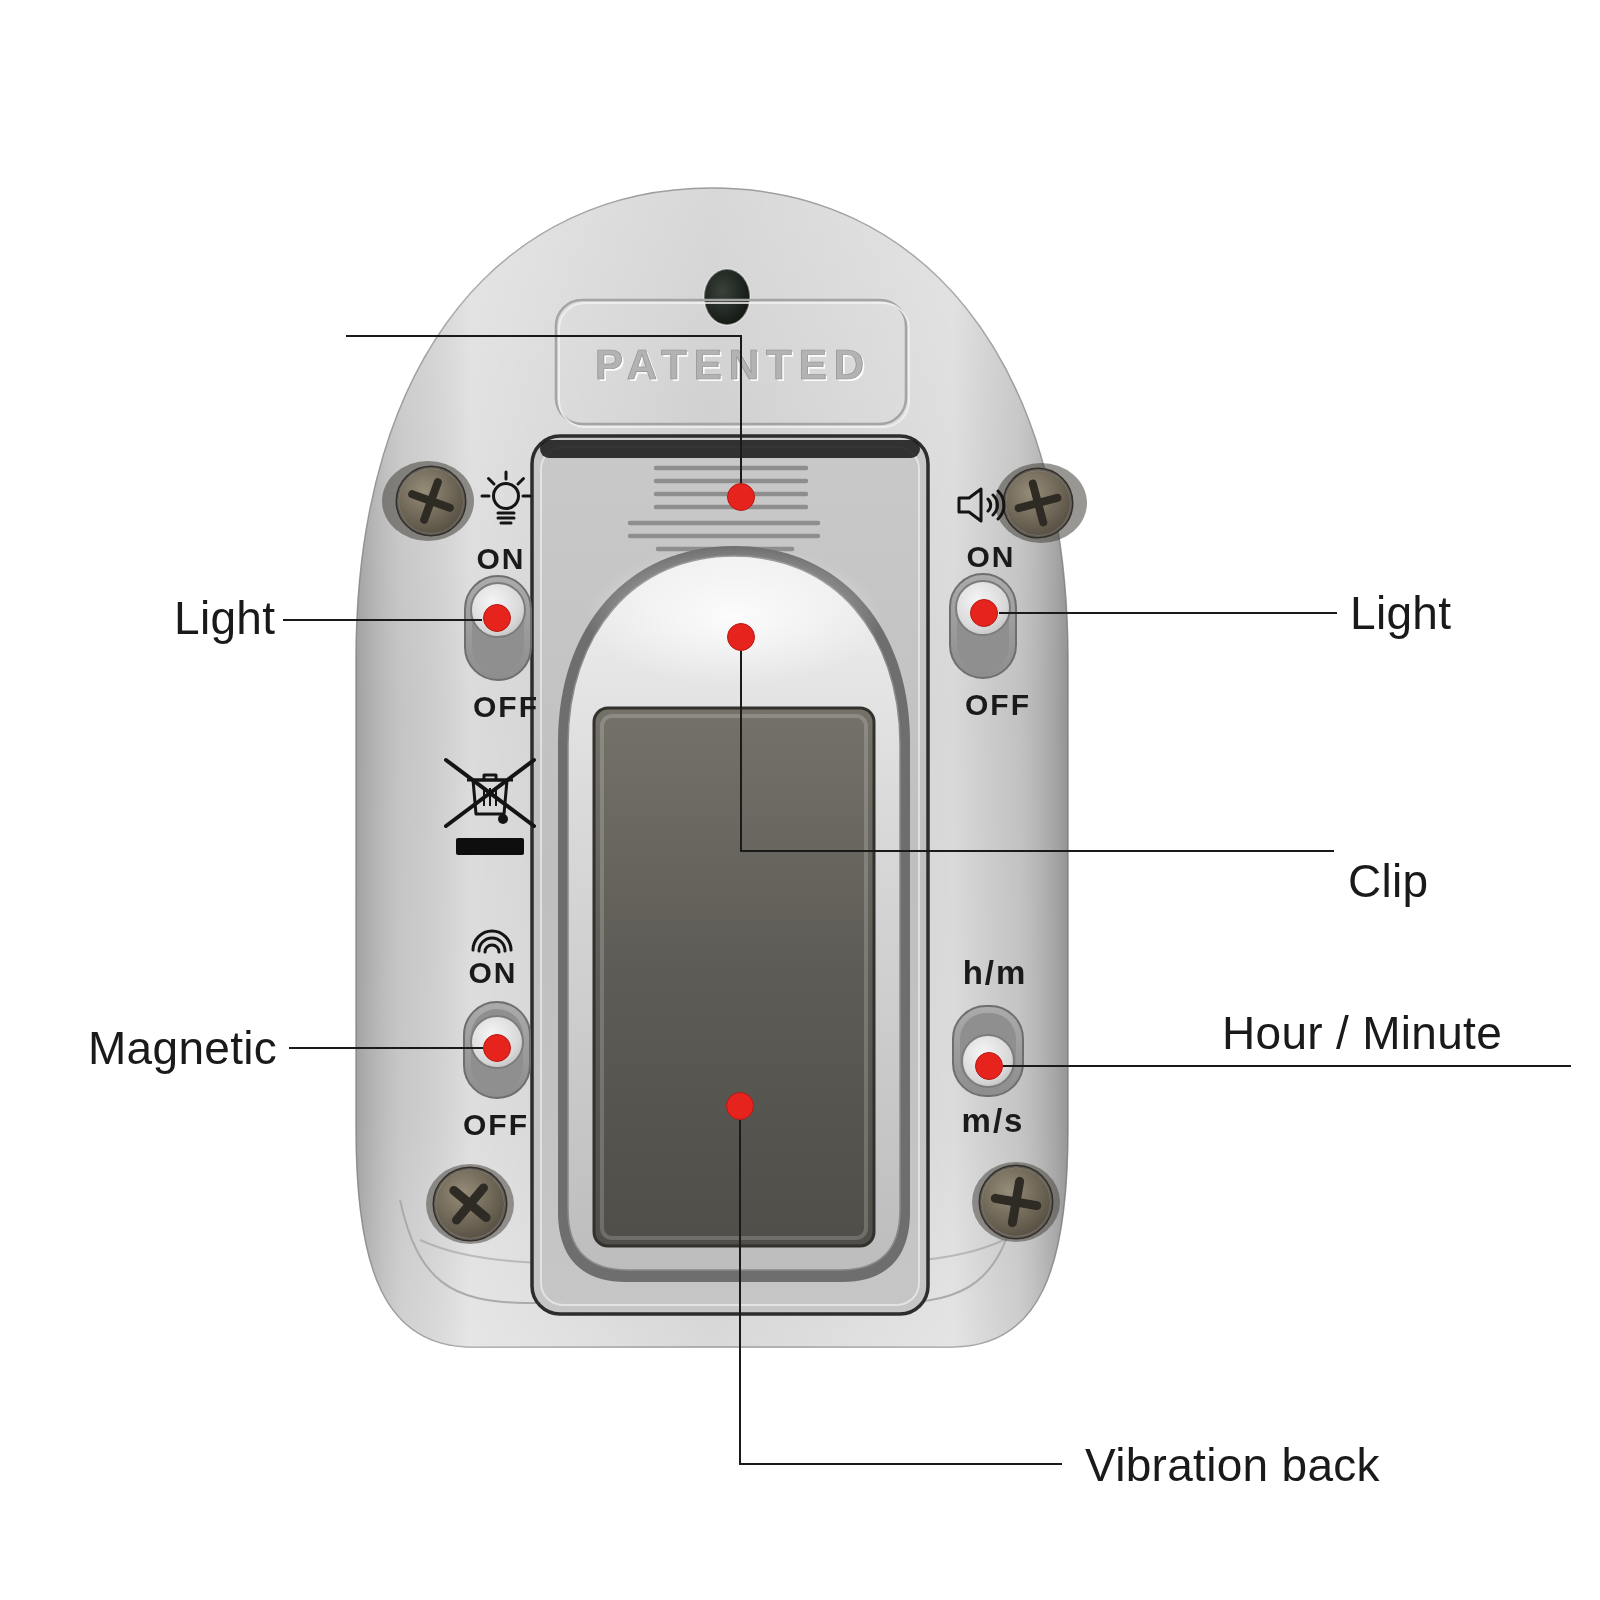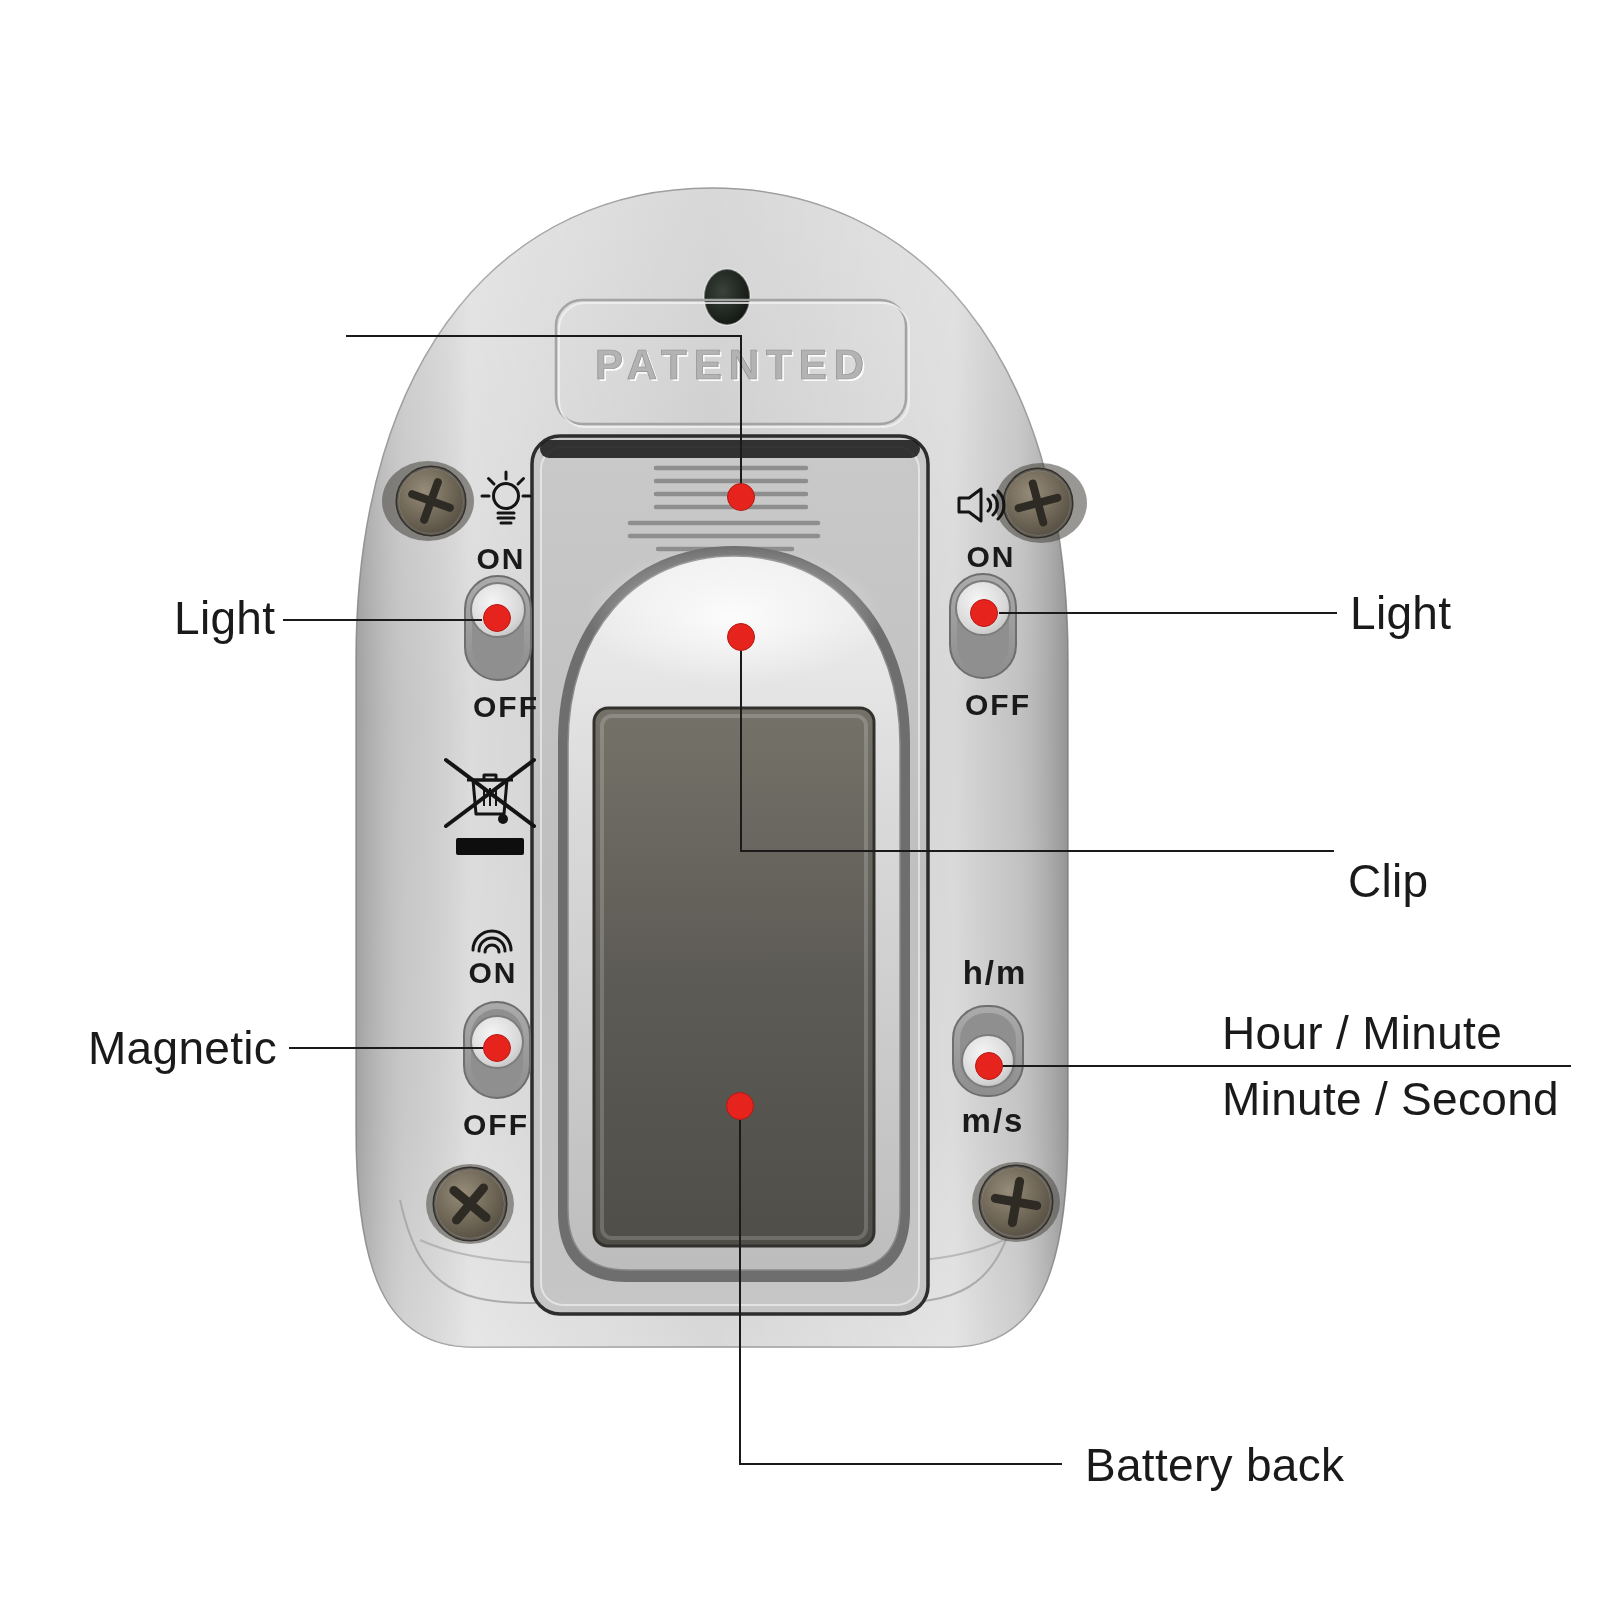--- a/index.html
+++ b/index.html
@@ -245,15 +245,14 @@
       <circle cx="989" cy="1066" r="13.5"></circle>
       <circle cx="740" cy="1106" r="13.5"></circle>
     </g>
   </svg>
 
   <div class="callout-label" style="left:174px;top:593px">Light</div>
   <div class="callout-label" style="left:1350px;top:588px">Light</div>
   <div class="callout-label" style="left:1348px;top:856px">Clip</div>
   <div class="callout-label" style="left:88px;top:1023px">Magnetic</div>
   <div class="callout-label" style="left:1222px;top:1008px">Hour / Minute</div>
-  <div class="callout-label" style="left:1222px;top:1074px">Minute / Second</div>
-  <div class="callout-label" style="left:1085px;top:1440px">Battery back</div>
+  <div class="callout-label" style="left:1085px;top:1440px">Vibration back</div>
 </div>
 
 </body></html>

